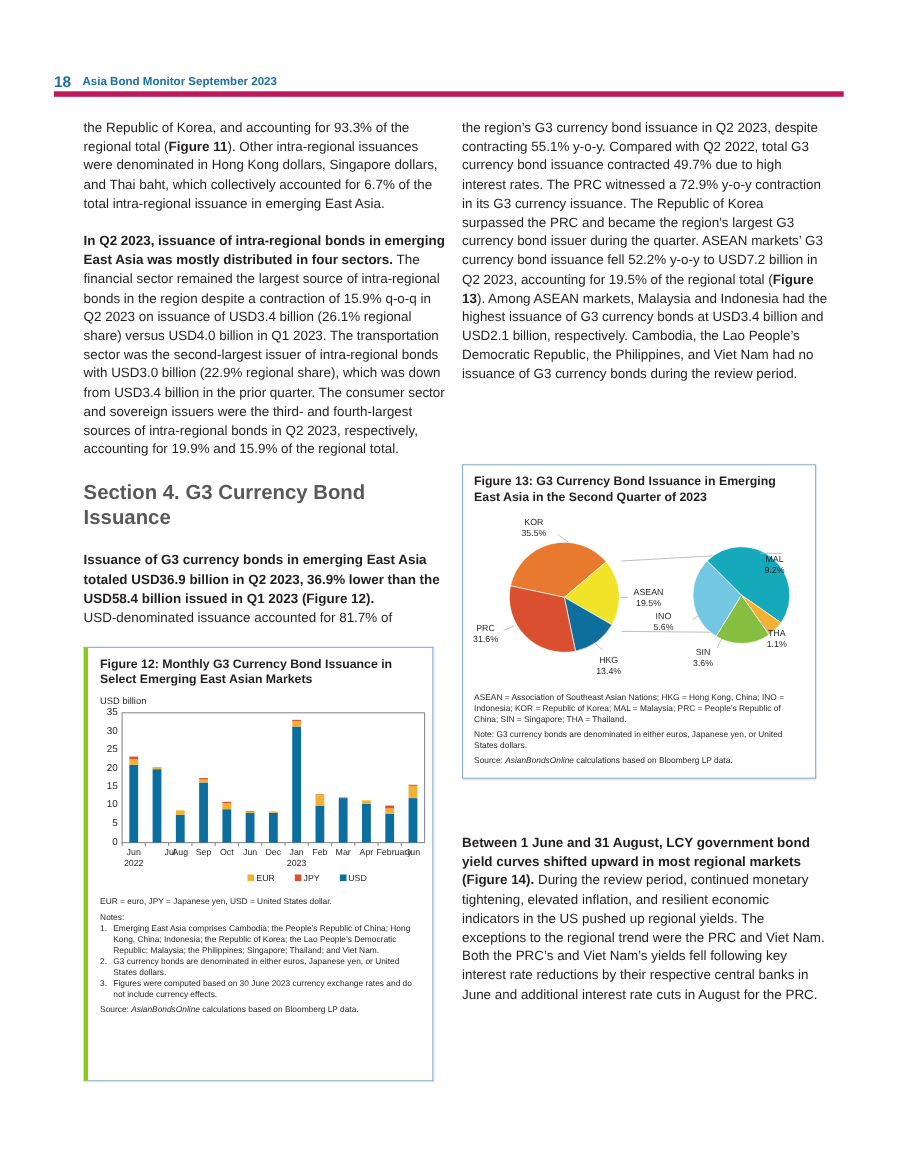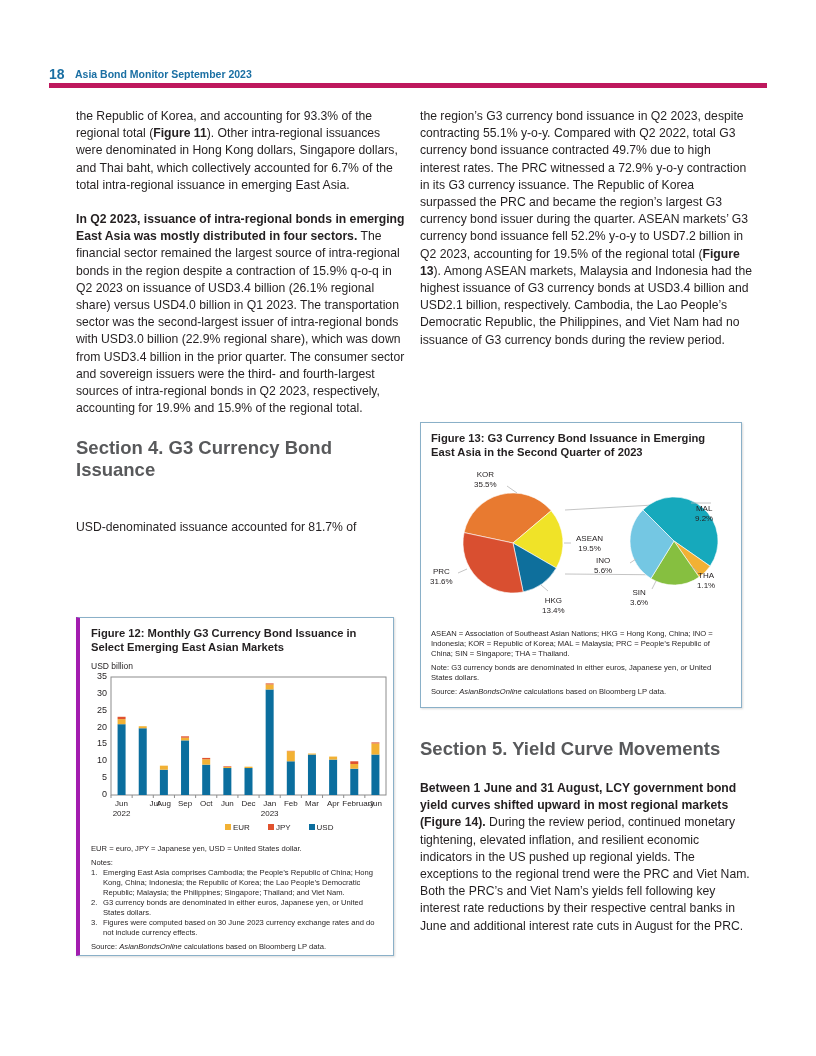--- a/index.html
+++ b/index.html
@@ -44,25 +44,25 @@
 
 <div class="col col-left" style="top:108px;">
   <p class="para">
     <span>the Republic of Korea, and accounting for 93.3% of the regional total (</span><b>Figure 11</b><span>). Other intra-regional issuances were denominated in Hong Kong dollars, Singapore dollars, and Thai baht, which collectively accounted for 6.7% of the total intra-regional issuance in emerging East Asia.</span>
   </p>
   <p class="para" style="margin-top:17px;">
     <b>In Q2 2023, issuance of intra-regional bonds in emerging East Asia was mostly distributed in four sectors.</b><span> The financial sector remained the largest source of intra-regional bonds in the region despite a contraction of 15.9% q-o-q in Q2 2023 on issuance of USD3.4 billion (26.1% regional share) versus USD4.0 billion in Q1 2023. The transportation sector was the second-largest issuer of intra-regional bonds with USD3.0 billion (22.9% regional share), which was down from USD3.4 billion in the prior quarter. The consumer sector and sovereign issuers were the third- and fourth-largest sources of intra-regional bonds in Q2 2023, respectively, accounting for 19.9% and 15.9% of the regional total.</span>
   </p>
   <h2 class="section-title" style="margin-top:20px;">Section 4. G3 Currency Bond Issuance</h2>
   <p class="para" style="margin-top:20px;">
-    <br><span>USD-denominated issuance accounted for 81.7% of</span>
-  </p>
-</div>
-
-<div class="figbox" style="left:76px; top:617px; width:318px; height:339px; border-left:4px solid #a21caf;">
+    <b>Issuance of G3 currency bonds in emerging East Asia totaled USD36.9 billion in Q2 2023, 36.9% lower than the USD58.4 billion issued in Q1 2023 (Figure 12).</b><br><span>USD-denominated issuance accounted for 81.7% of</span>
+  </p>
+</div>
+
+<div class="figbox" style="left:76px; top:588px; width:318px; height:395px; border-left:4px solid #84cc16;">
   <div class="ftitle" style="position:absolute; left:11px; top:9px; width:290px;">Figure 12: Monthly G3 Currency Bond Issuance in Select Emerging East Asian Markets</div>
   <div style="position:absolute; left:11px; top:43px; font-size:8.5px;">USD billion</div>
 
   <div id="bar-chart" style="position:absolute; left:0; top:0; width:318px; height:200px;">
       <svg width="318" height="200" style="position: absolute; left: 0px; top: 0px;">
         <rect x="31" y="59" width="275" height="118" fill="none" stroke="#8c8c8c" stroke-width="1"></rect>
         <rect x="37.57692307692308" y="106.2" width="8" height="70.8" fill="#0b6e9e"></rect>
         <rect x="37.57692307692308" y="101.14285714285714" width="8" height="5.057142857142857" fill="#f2b134"></rect>
         <rect x="37.57692307692308" y="98.78285714285715" width="8" height="2.36" fill="#e0522e"></rect>
         <line x1="31" x2="31" y1="177" y2="180" stroke="#8c8c8c"></line>
@@ -193,17 +193,16 @@
   <div class="pie-label" style="left:276px; top:148px;"><span>THA</span><br><span>1.1%</span></div>
 
   <div class="fig-note" style="position:absolute; left:10px; top:206px; width:302px;">
     <div>ASEAN = Association of Southeast Asian Nations; HKG = Hong Kong, China; INO = Indonesia; KOR = Republic of Korea; MAL = Malaysia; PRC = People’s Republic of China; SIN = Singapore; THA = Thailand.</div>
     <div style="margin-top:4px;">Note: G3 currency bonds are denominated in either euros, Japanese yen, or United States dollars.</div>
     <div style="margin-top:4px;"><span>Source: </span><i>AsianBondsOnline</i><span> calculations based on Bloomberg LP data.</span></div>
   </div>
 </div>
 
 <div class="col col-right" style="top:738px;">
-  <h2 class="section-title">Section 5. Yield Curve Movements</h2>
   <p class="para" style="margin-top:20px;">
     <b>Between 1 June and 31 August, LCY government bond yield curves shifted upward in most regional markets (Figure 14).</b><span> During the review period, continued monetary tightening, elevated inflation, and resilient economic indicators in the US pushed up regional yields. The exceptions to the regional trend were the PRC and Viet Nam. Both the PRC’s and Viet Nam’s yields fell following key interest rate reductions by their respective central banks in June and additional interest rate cuts in August for the PRC.</span>
   </p>
 </div>
 
 </body></html>

